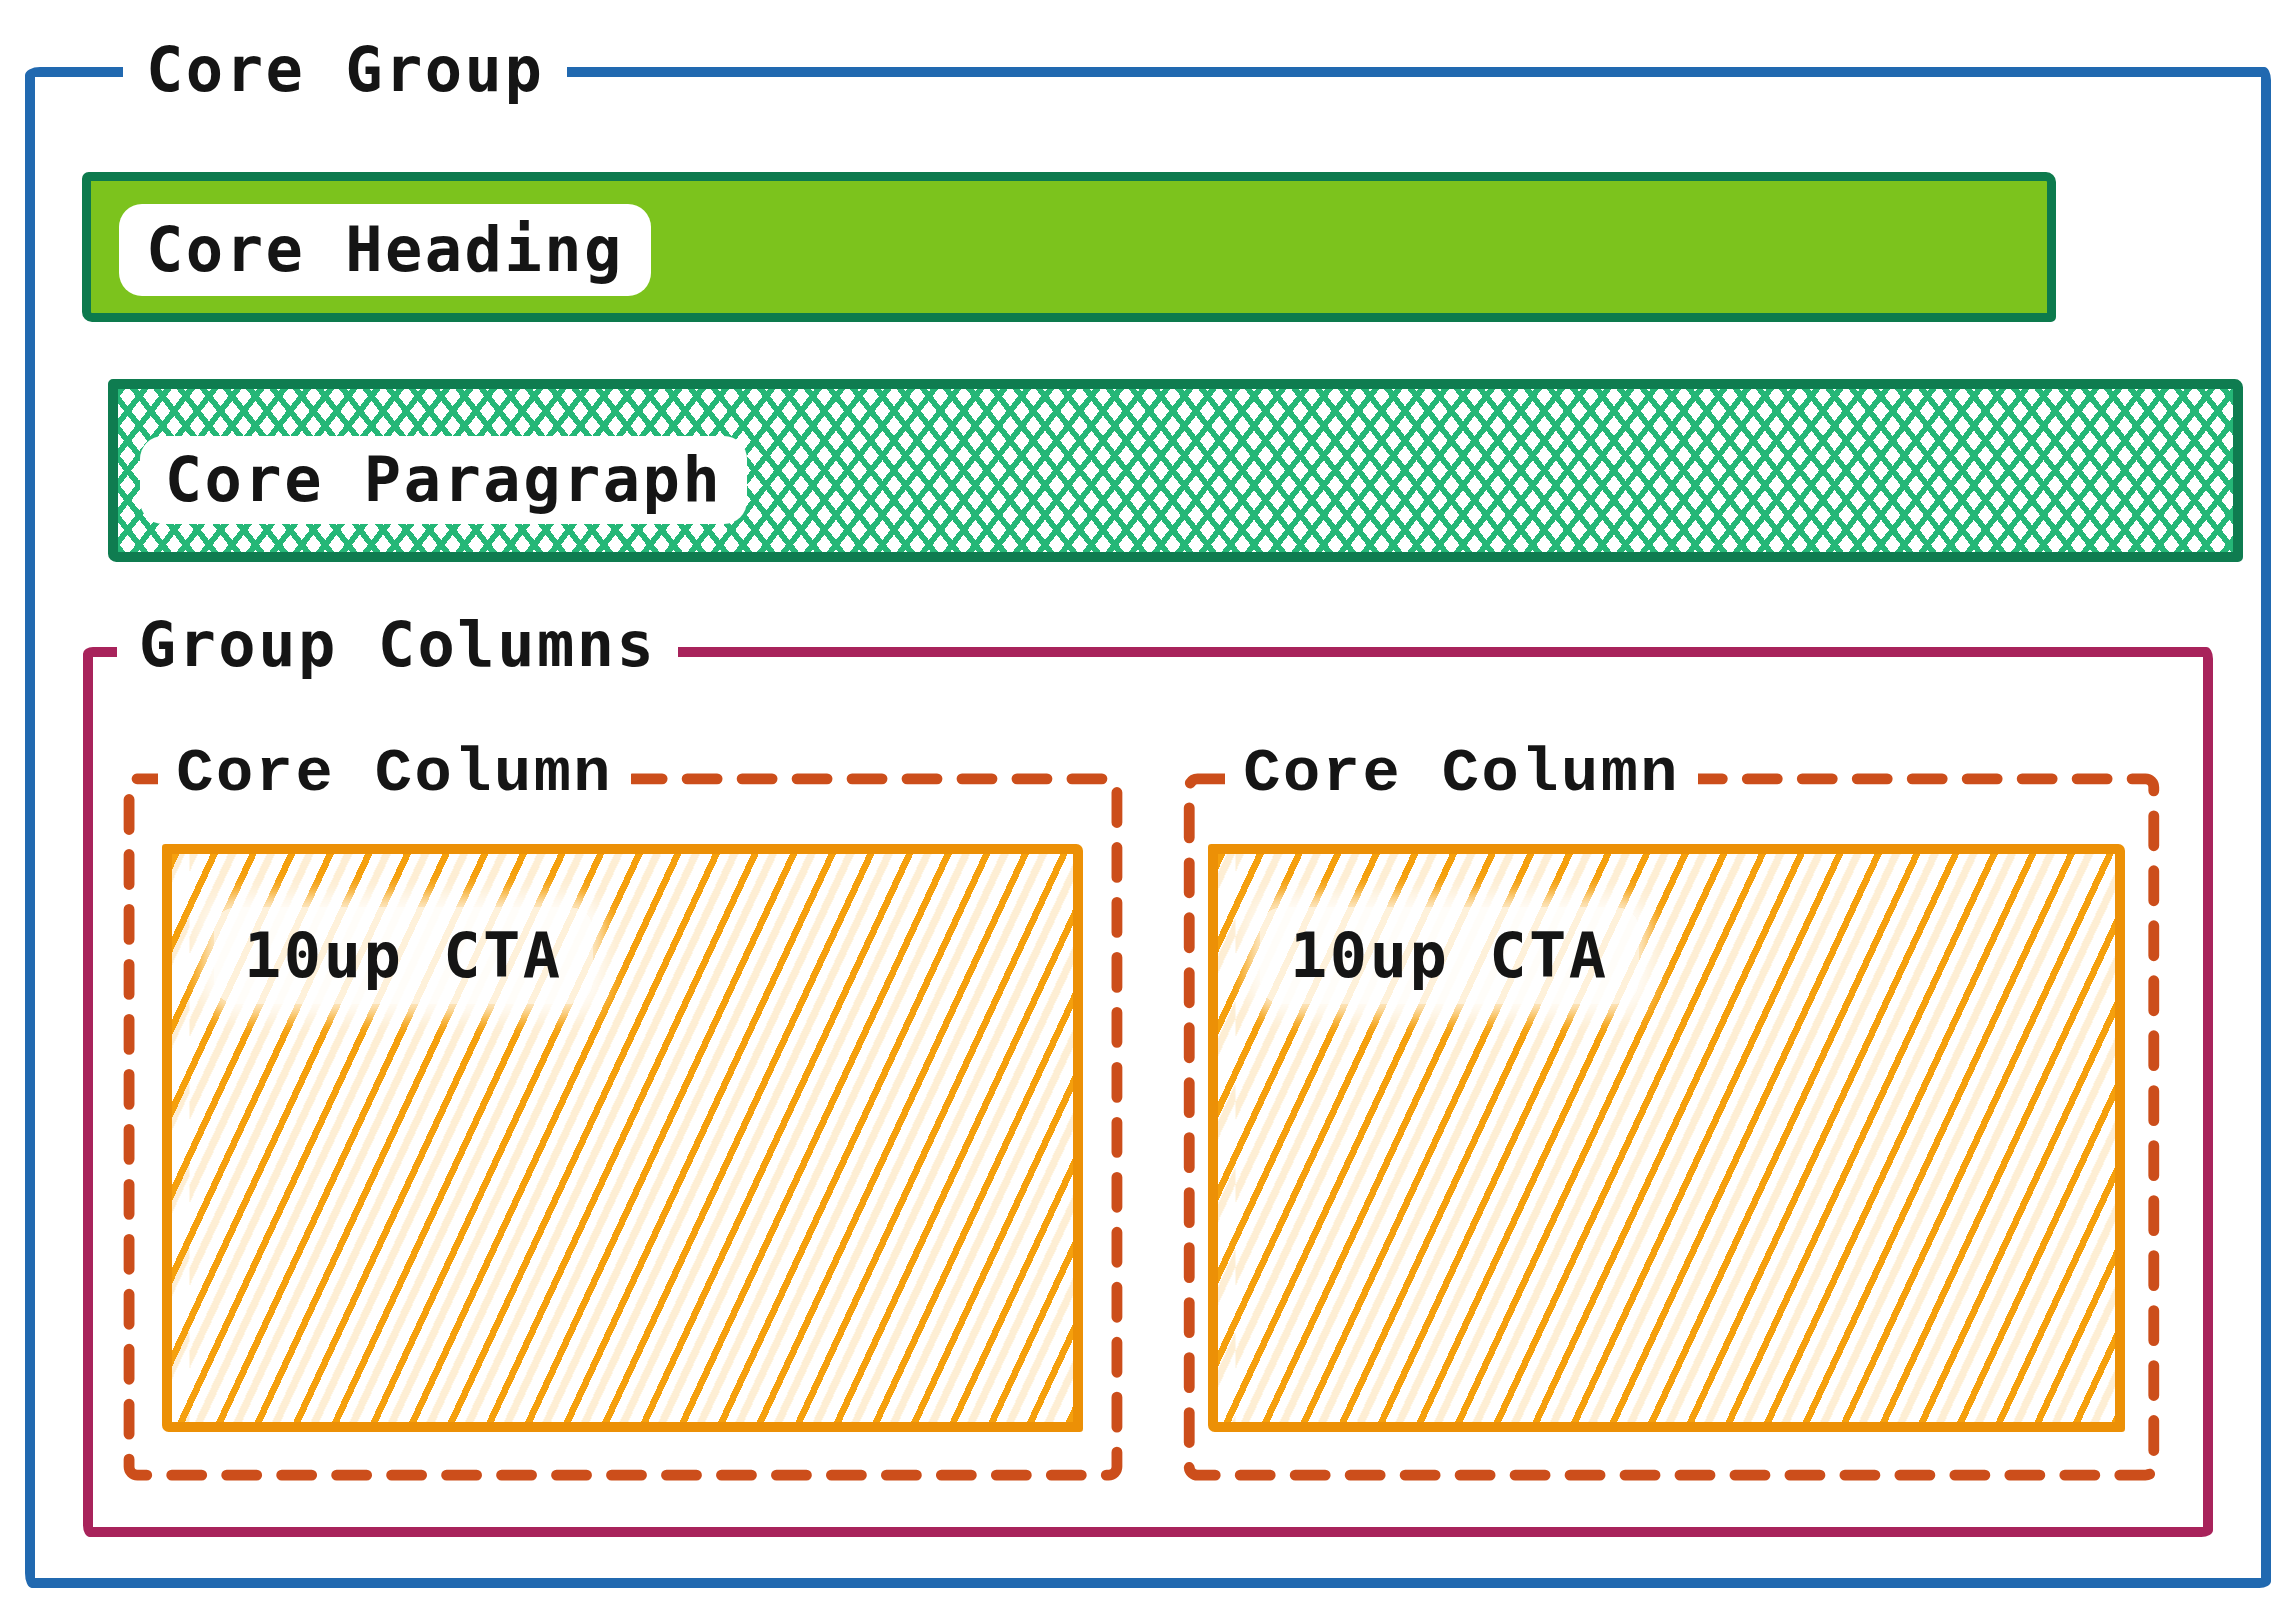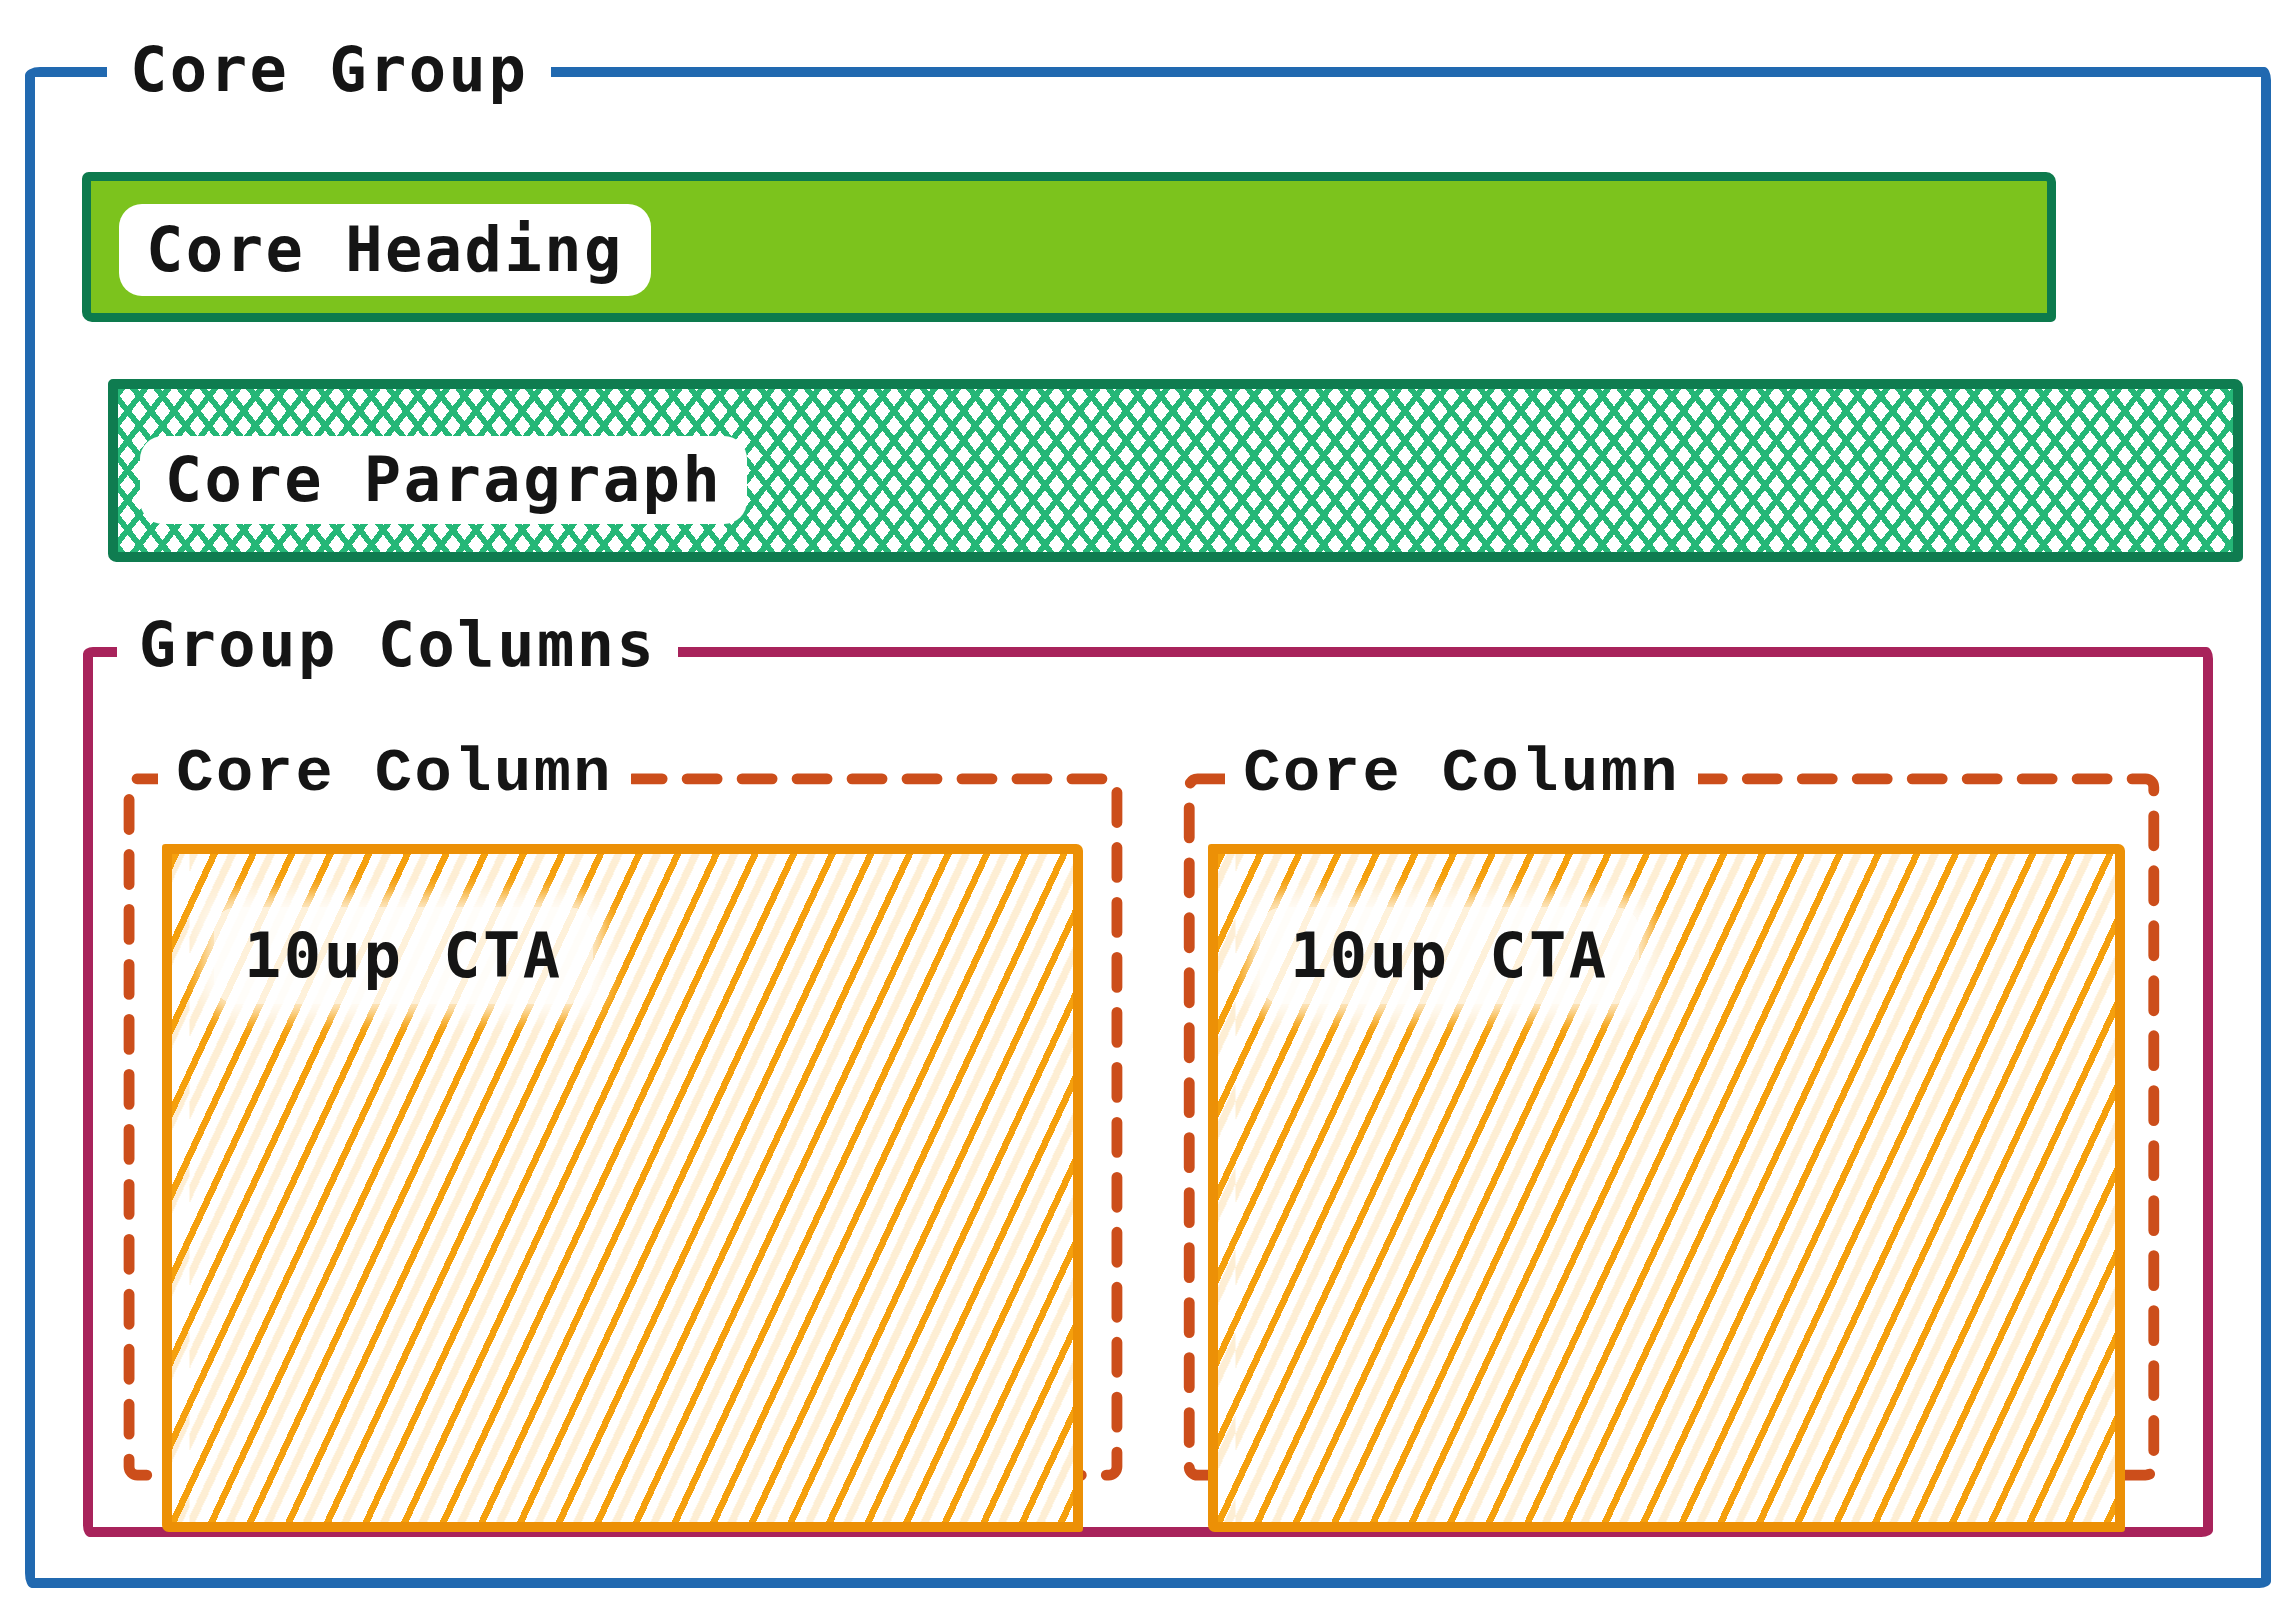--- a/index.html
+++ b/index.html
@@ -30,21 +30,21 @@
   
   .group-box {
     position: absolute;
     left: 25px; top: 67px;
     width: 2246px; height: 1521px;
     box-sizing: border-box;
     border: 10.8px solid #2169b0;
     border-radius: 15px 6.7px 11.7px 6.7px / 8.3px 13.3px 6.7px 15px;
   }
   .group-label {
-    left: 107px; top: 23px;
+    left: 123px; top: 23px;
     height: 93px;
     padding: 0 23px;
   }
   
   .heading-bar {
     position: absolute;
     left: 82px; top: 172px;
     width: 1974px; height: 150px;
     box-sizing: border-box;
     background: #7cc31d;
@@ -103,21 +103,21 @@
     height: 97px;
     padding: 0 18.3px;
     font-family: Liberation Mono, monospace;
   }
   .column1-label { left: 158px; }
   .column2-label { left: 1225px; }
   
   .cta {
     position: absolute;
     top: 844px;
-    height: 688px;
+    height: 588px;
     box-sizing: border-box;
     border: 10px solid #ec9006;
     border-radius: 3.3px 6.7px 3.3px 6.7px;
     background-color: #ffffff;
     background-image:
       repeating-linear-gradient(115deg, #f5a00d 0 6.7px, transparent 6.7px 35px),
       repeating-linear-gradient(115deg, rgba(245,160,13,0.18) 0 7.5px, transparent 7.5px 35px);
     background-position: 0 0, 17.5px 0;
   }
   .cta-1 { left: 162px;  width: 921px; }

